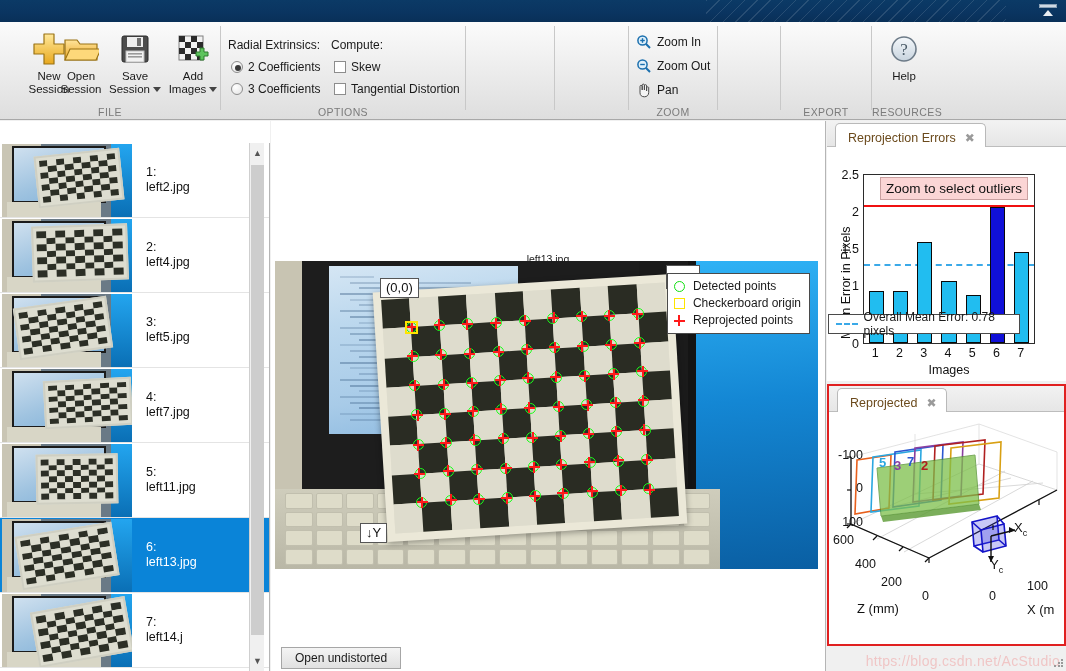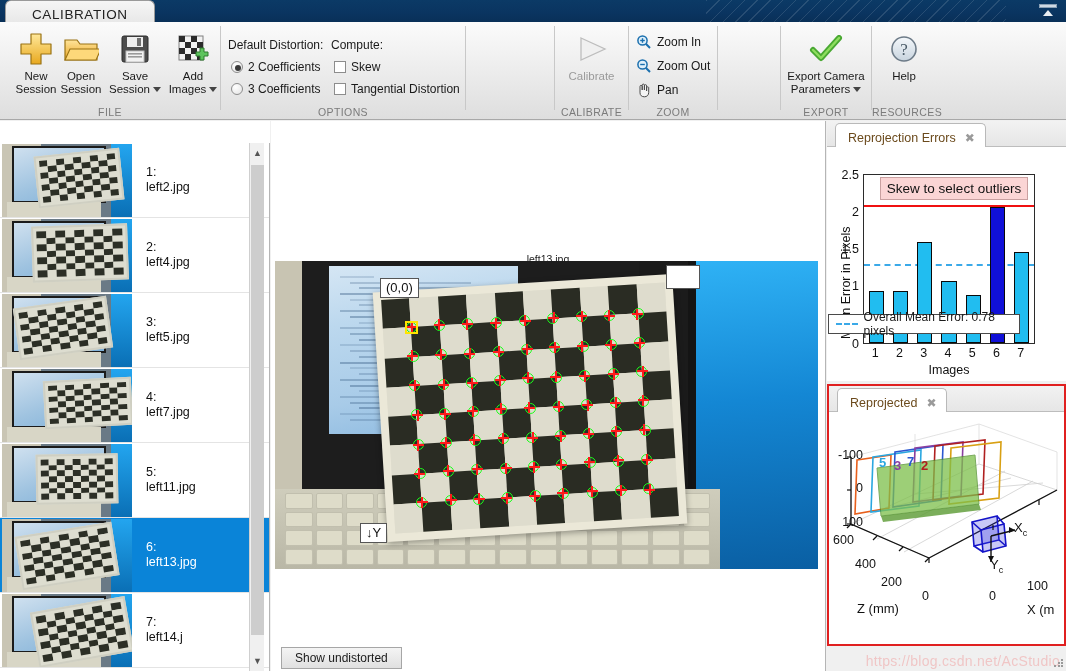--- a/index.html
+++ b/index.html
@@ -221,28 +221,25 @@
 <div id="app">
 
   <div class="titlebar">
     <div class="tb-pattern"></div>
     <div class="ribbon-min">
       <div class="bar"></div>
         <div class="tri"></div>
     </div>
   </div>
 
-  <div class="tabstrip">
-    <div class="ribbon-tab">CALIBRATION</div>
-  </div>
 
   <div class="ribbon">
 
     <div class="rgroup" style="left:0; width:220px;">
-      <div class="bigbtn" style="left:5px;">
+      <div class="bigbtn" style="left:18px;">
         <div class="ico">
           <svg width="36" height="36" viewBox="0 0 36 36">
             <defs>
                 <linearGradient id="gy" x1="0" y1="0" x2="0" y2="1">
               <stop offset="0" stop-color="#ffe89a"></stop>
                   <stop offset="1" stop-color="#e8a81e"></stop>
                 </linearGradient>
               </defs>
             <path d="M13 3 h10 v10 h10 v10 h-10 v10 h-10 v-10 h-10 v-10 h10 z" fill="url(#gy)" stroke="#9a7314" stroke-width="1.2" stroke-linejoin="round"></path>
           </svg>
@@ -303,21 +300,21 @@
           </svg>
         </div>
         <div class="lbl"><span>Add</span><br>
           <span>Images</span><span class="caret"></span></div>
       </div>
       <div class="gtitle">FILE</div>
     </div>
     <div class="rsep" style="left:220px;"></div>
 
     <div class="rgroup" style="left:221px; width:244px;">
-      <div class="optlabel" style="left:7px; top:16px;">Default Distortion:</div>
+      <div class="optlabel" style="left:7px; top:16px;">Radial Extrinsics:</div>
       <div class="optlabel" style="left:110px; top:16px;">Compute:</div>
 
       <div class="smallrow" style="left:10px; top:38px;">
         <span class="radio on"></span>
         <span>2 Coefficients</span>
       </div>
       <div class="smallrow" style="left:10px; top:60px;">
         <span class="radio"></span>
         <span>3 Coefficients</span>
       </div>
@@ -328,31 +325,20 @@
       <div class="smallrow" style="left:113px; top:60px;">
         <span class="cbox"></span>
         <span>Tangential Distortion</span>
       </div>
       <div class="gtitle">OPTIONS</div>
     </div>
     <div class="rsep" style="left:465px;"></div>
 
     <div class="rsep" style="left:554px;"></div>
 
-    <div class="rgroup" style="left:555px; width:73px;">
-      <div class="bigbtn disabled" style="left:5px; width:63px;">
-        <div class="ico">
-          <svg width="34" height="28" viewBox="0 0 34 28">
-            <path d="M6 3 L30 14 L6 25 z" fill="#f0f0f0" stroke="#bdbdbd" stroke-width="1.3"></path>
-          </svg>
-        </div>
-        <div class="lbl">Calibrate</div>
-      </div>
-      <div class="gtitle">CALIBRATE</div>
-    </div>
     <div class="rsep" style="left:628px;"></div>
 
     <div class="rgroup" style="left:629px; width:88px;">
       <div class="smallrow" style="left:7px; top:12px;">
         <svg width="16" height="16" viewBox="0 0 16 16">
           <circle cx="6.5" cy="6.5" r="4.6" fill="#dff0fb" stroke="#1a6fae" stroke-width="1.5"></circle>
           <line x1="9.8" y1="9.8" x2="14" y2="14" stroke="#1a6fae" stroke-width="2"></line>
           <line x1="4.2" y1="6.5" x2="8.8" y2="6.5" stroke="#1a6fae" stroke-width="1.4"></line>
           <line x1="6.5" y1="4.2" x2="6.5" y2="8.8" stroke="#1a6fae" stroke-width="1.4"></line>
         </svg>
@@ -372,30 +358,20 @@
         </svg>
         <span>Pan</span>
       </div>
       <div class="gtitle">ZOOM</div>
     </div>
     <div class="rsep" style="left:717px;"></div>
 
     <div class="rsep" style="left:780px;"></div>
 
     <div class="rgroup" style="left:781px; width:90px;">
-      <div class="bigbtn" style="left:0px; width:90px;">
-        <div class="ico">
-          <svg width="34" height="28" viewBox="0 0 34 28">
-            <path d="M4 15 L12 23 L30 3" fill="none" stroke="#49a832" stroke-width="6" stroke-linecap="round" stroke-linejoin="round"></path>
-            <path d="M4 15 L12 23 L30 3" fill="none" stroke="#8ede5e" stroke-width="2.4" stroke-linecap="round" stroke-linejoin="round"></path>
-          </svg>
-        </div>
-        <div class="lbl"><span>Export Camera</span><br>
-          <span>Parameters</span><span class="caret"></span></div>
-      </div>
       <div class="gtitle">EXPORT</div>
     </div>
     <div class="rsep" style="left:871px;"></div>
 
     <div class="rgroup" style="left:872px; width:64px;">
       <div class="bigbtn" style="left:0px; width:64px;">
         <div class="ico">
           <svg width="28" height="28" viewBox="0 0 28 28">
             <defs>
                 <linearGradient id="gq" x1="0" y1="0" x2="0" y2="1">
@@ -1303,24 +1279,38 @@
             <div class="dot" style="left: 345.398px; top: 229.385px;"></div>
             <div class="cross" style="left: 346.179px; top: 229.494px;"></div>
             <div class="dot" style="left: 373.745px; top: 227.651px;"></div>
             <div class="cross" style="left: 374.544px; top: 228.541px;"></div>
           </div>
 
         <div class="tagbox" style="left:105px; top:17px;">(0,0)</div>
         <div class="tagbox" style="left:85px; top:262px;">↓Y</div>
         <div class="tagbox" style="right:118px; top:4px; width:34px; height:24px;"></div>
 
+        <div class="legend">
+          <div class="row">
+            <span class="lg-circle"></span>
+            <span>Detected points</span>
+          </div>
+          <div class="row">
+            <span class="lg-square"></span>
+            <span>Checkerboard origin</span>
+          </div>
+          <div class="row">
+            <span class="lg-cross"></span>
+            <span>Reprojected points</span>
+          </div>
+        </div>
       </div>
     </div>
     <div class="bottombar">
-      <div class="btn-flat">Show undistorted</div>
+      <div class="btn-flat">Open undistorted</div>
     </div>
   </div>
 
   <div class="rp errpanel">
     <div class="rp-tabstrip">
       <div class="rp-tab">
         <span>Reprojection Errors</span>
         <span class="x">✖</span>
       </div>
     </div>
@@ -1340,21 +1330,21 @@
         <div class="redline" id="redline" style="bottom: 136.416px;"></div>
       <div class="bar" style="left: 4.61429px; width: 15.0571px; height: 52.416px;"></div>
           <div class="bar" style="left: 28.9px; width: 15.0571px; height: 52.416px;"></div>
           <div class="bar" style="left: 53.1857px; width: 15.0571px; height: 100.8px;"></div>
           <div class="bar" style="left: 77.4714px; width: 15.0571px; height: 62.496px;"></div>
           <div class="bar" style="left: 101.757px; width: 15.0571px; height: 48.384px;"></div>
           <div class="bar sel" style="left: 126.043px; width: 15.0571px; height: 136.416px;"></div>
           <div class="bar" style="left: 150.329px; width: 15.0571px; height: 90.72px;"></div>
         </div>
 
-      <div class="dragbox" style="left:53px; top:30px; width:148px; height:23px;">Skew to select outliers</div>
+      <div class="dragbox" style="left:53px; top:30px; width:148px; height:23px;">Zoom to select outliers</div>
 
       <div class="legendbox" style="left:1px; top:167px; width:192px; height:20px;">
         <span class="dashsample"></span>
         <span>Overall Mean Error: 0.78 pixels</span>
       </div>
 
       <div id="xticks">
           <div class="axis-lbl" style="left: 36px; top: 199px; width: 24.2857px; text-align: center;">1</div>
           <div class="axis-lbl" style="left: 60.2857px; top: 199px; width: 24.2857px; text-align: center;">2</div>
           <div class="axis-lbl" style="left: 84.5714px; top: 199px; width: 24.2857px; text-align: center;">3</div>

